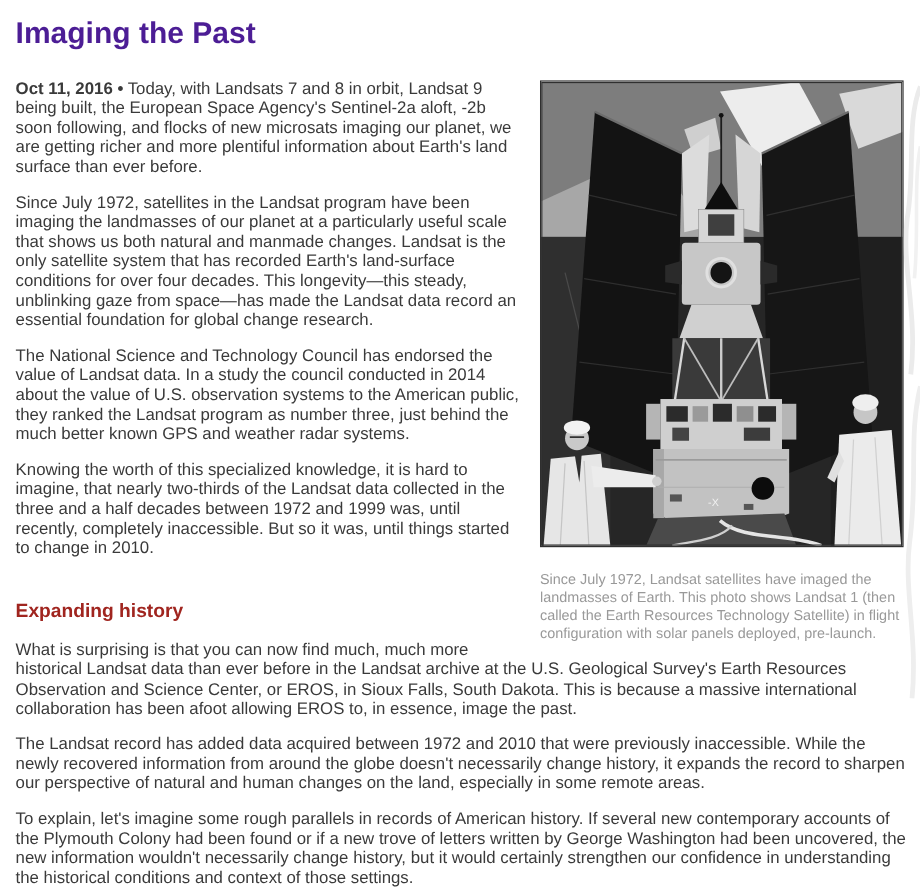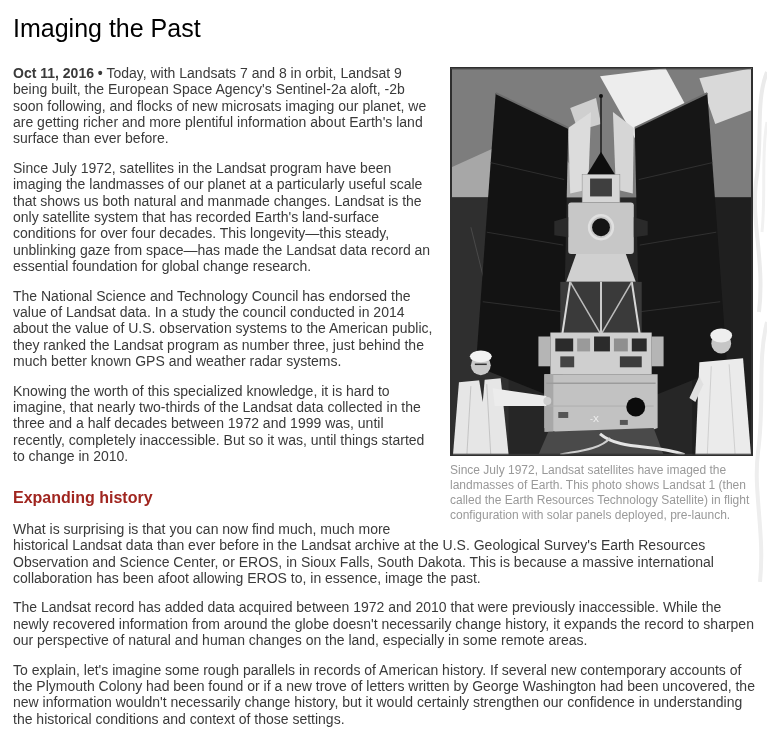--- a/index.html
+++ b/index.html
@@ -12,51 +12,51 @@
   .page {
     width: 767px;
     min-height: 744px;
     position: relative;
     padding: 12px 12px 6px 13px;
     overflow: hidden;
     background: #ffffff;
   }
   .page-title {
     font-size: 25px;
-    font-weight: normal;
-    color: #000000;
+    font-weight: bold;
+    color: #4c1d95;
     margin: 2px 0 22px 0;
     line-height: 1.15;
   }
   .sat-figure {
     float: right;
     width: 305px;
     margin: 2px 0 8px 14px;
   }
   .sat-figure .photo {
     display: block;
     border: 1px solid #2f2f2f;
   }
   .photo-caption {
     font-size: 12px;
     line-height: 15px;
     color: #999999;
-    margin-top: 7px;
+    margin-top: 20px;
   }
   p.body-par {
     font-size: 14px;
     line-height: 16.4px;
     margin: 0 0 13px 0;
   }
   .date-label { font-weight: bold; }
   .section-heading {
     font-size: 16px;
     font-weight: bold;
     color: #a0251f;
-    margin: 24px 0 14px 0;
+    margin: 36px 0 14px 0;
     clear: none;
   }
   .bg-texture {
     position: absolute;
     right: 0;
     top: 62px;
     width: 14px;
     height: 520px;
     pointer-events: none;
   }

